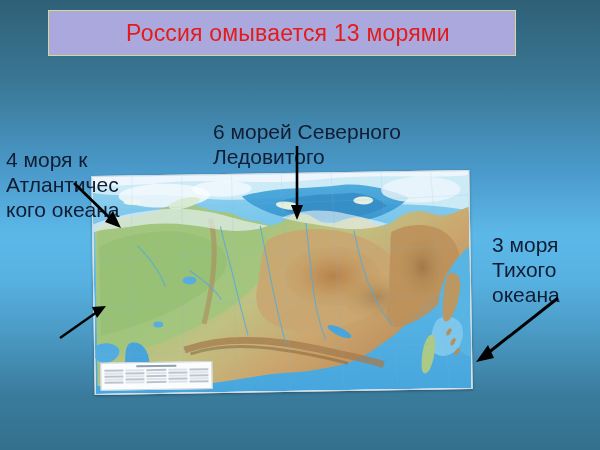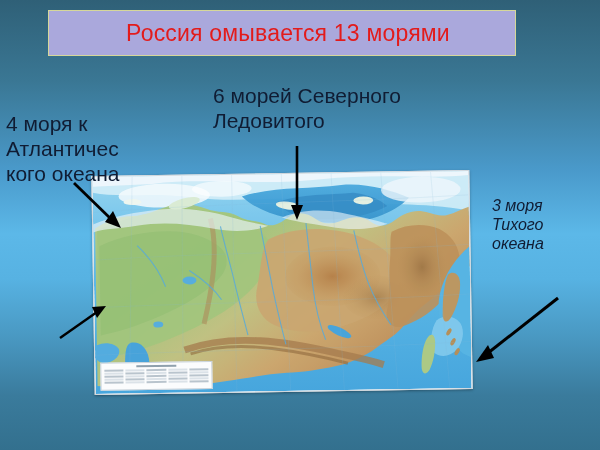--- a/index.html
+++ b/index.html
@@ -35,24 +35,25 @@
     white-space:nowrap;
     letter-spacing:.2px;
   }
 
   
   .label{
     position:absolute;
     color:#101c33;
     line-height:1.18;
     white-space:pre-line;
+    margin-top:36px;
   }
   #label-arctic{ left:213px; top:84px; font-size:21px; }
   #label-atlantic{ left:6px; top:112px; font-size:21px; }
-  #label-pacific{ left:492px; top:197px; font-size:16px;font-style:italic; }
+  #label-pacific{ left:492px; top:197px; font-size:21px; }
   #label-caspian{ left:4px; top:291px; font-size:13px; line-height:1.28; }
 
   
   #map-wrap{
     position:absolute;left:93px;top:173px;width:378px;height:219px;
     transform:rotate(-0.9deg);
   }
   #map{
     position:absolute;inset:0;
     background:#ffffff;

